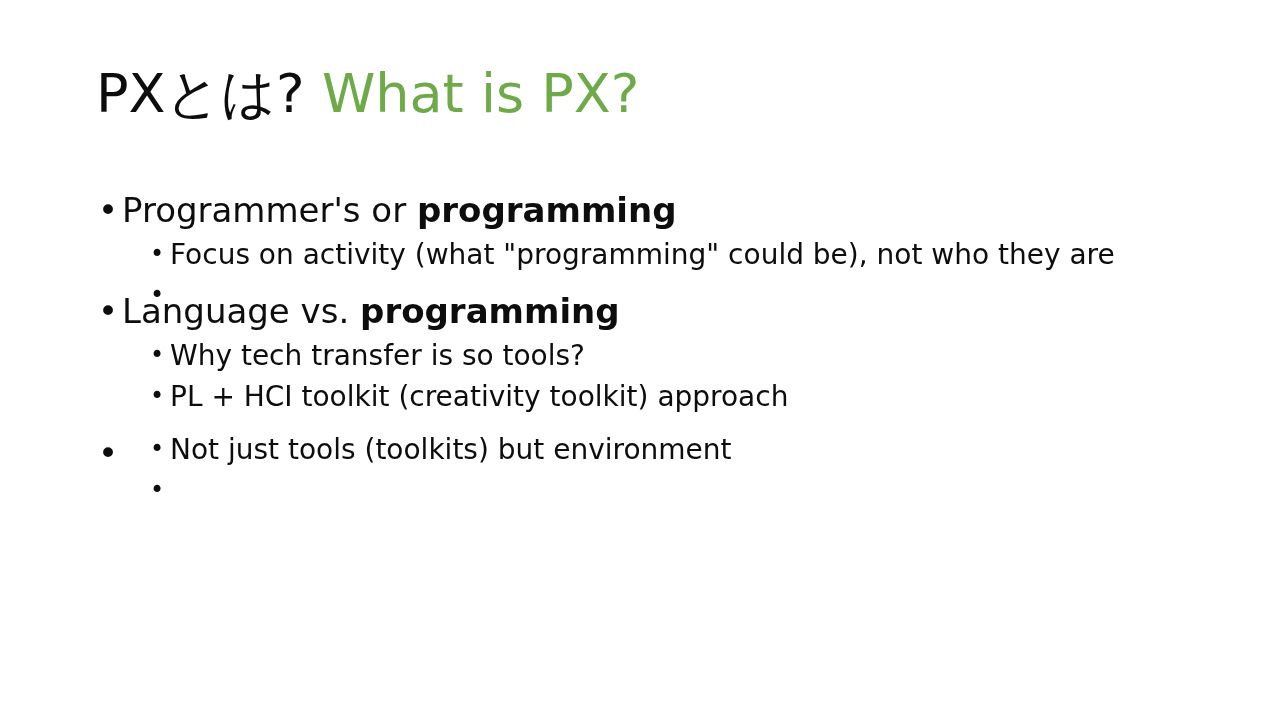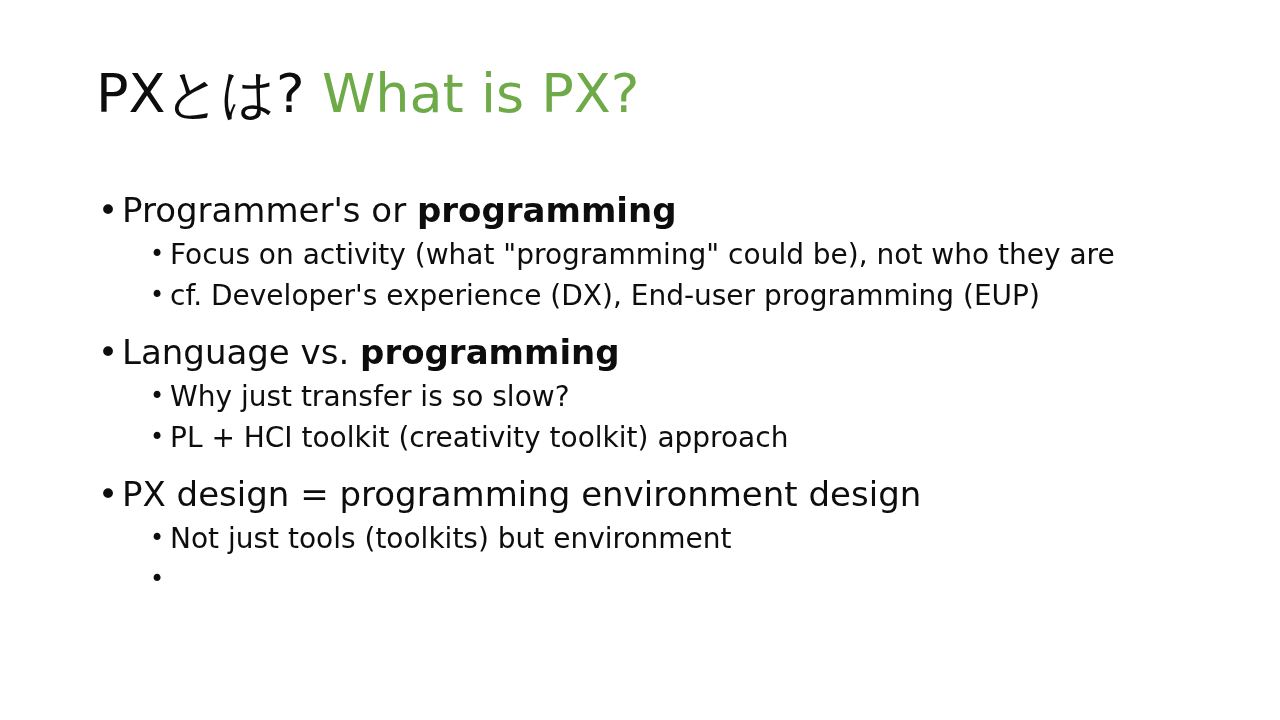--- a/index.html
+++ b/index.html
@@ -116,42 +116,42 @@
 
     <div class="group">
       <div class="l1">
         <span class="dot">•</span><span>Programmer's or </span><span class="bold">programming</span>
       </div>
       <div class="l2-list">
         <div class="l2">
           <span class="dot">•</span><span>Focus on activity (what "programming" could be), not who they are</span>
         </div>
         <div class="l2">
-          <span class="dot">•</span><span>cf. Developer's experience (DX), End-user programming (EUP)</span>
+          <span class="dot">•</span>
         </div>
       </div>
     </div>
 
     <div class="group">
       <div class="l1">
         <span class="dot">•</span><span>Language vs. </span><span class="bold">programming</span>
       </div>
       <div class="l2-list">
         <div class="l2">
-          <span class="dot">•</span><span>Why just transfer is so slow?</span>
+          <span class="dot">•</span><span>Why tech transfer is so tools?</span>
         </div>
         <div class="l2">
           <span class="dot">•</span><span>PL + HCI toolkit (creativity toolkit) approach</span>
         </div>
       </div>
     </div>
 
     <div class="group">
       <div class="l1">
-        <span class="dot">•</span><span>PX design = programming environment design</span><span class="bold"></span>
+        <span class="dot">•</span><span class="bold"></span>
       </div>
       <div class="l2-list">
         <div class="l2">
           <span class="dot">•</span><span>Not just tools (toolkits) but environment</span>
         </div>
         <div class="l2">
           <span class="dot">•</span>
         </div>
       </div>
     </div>

